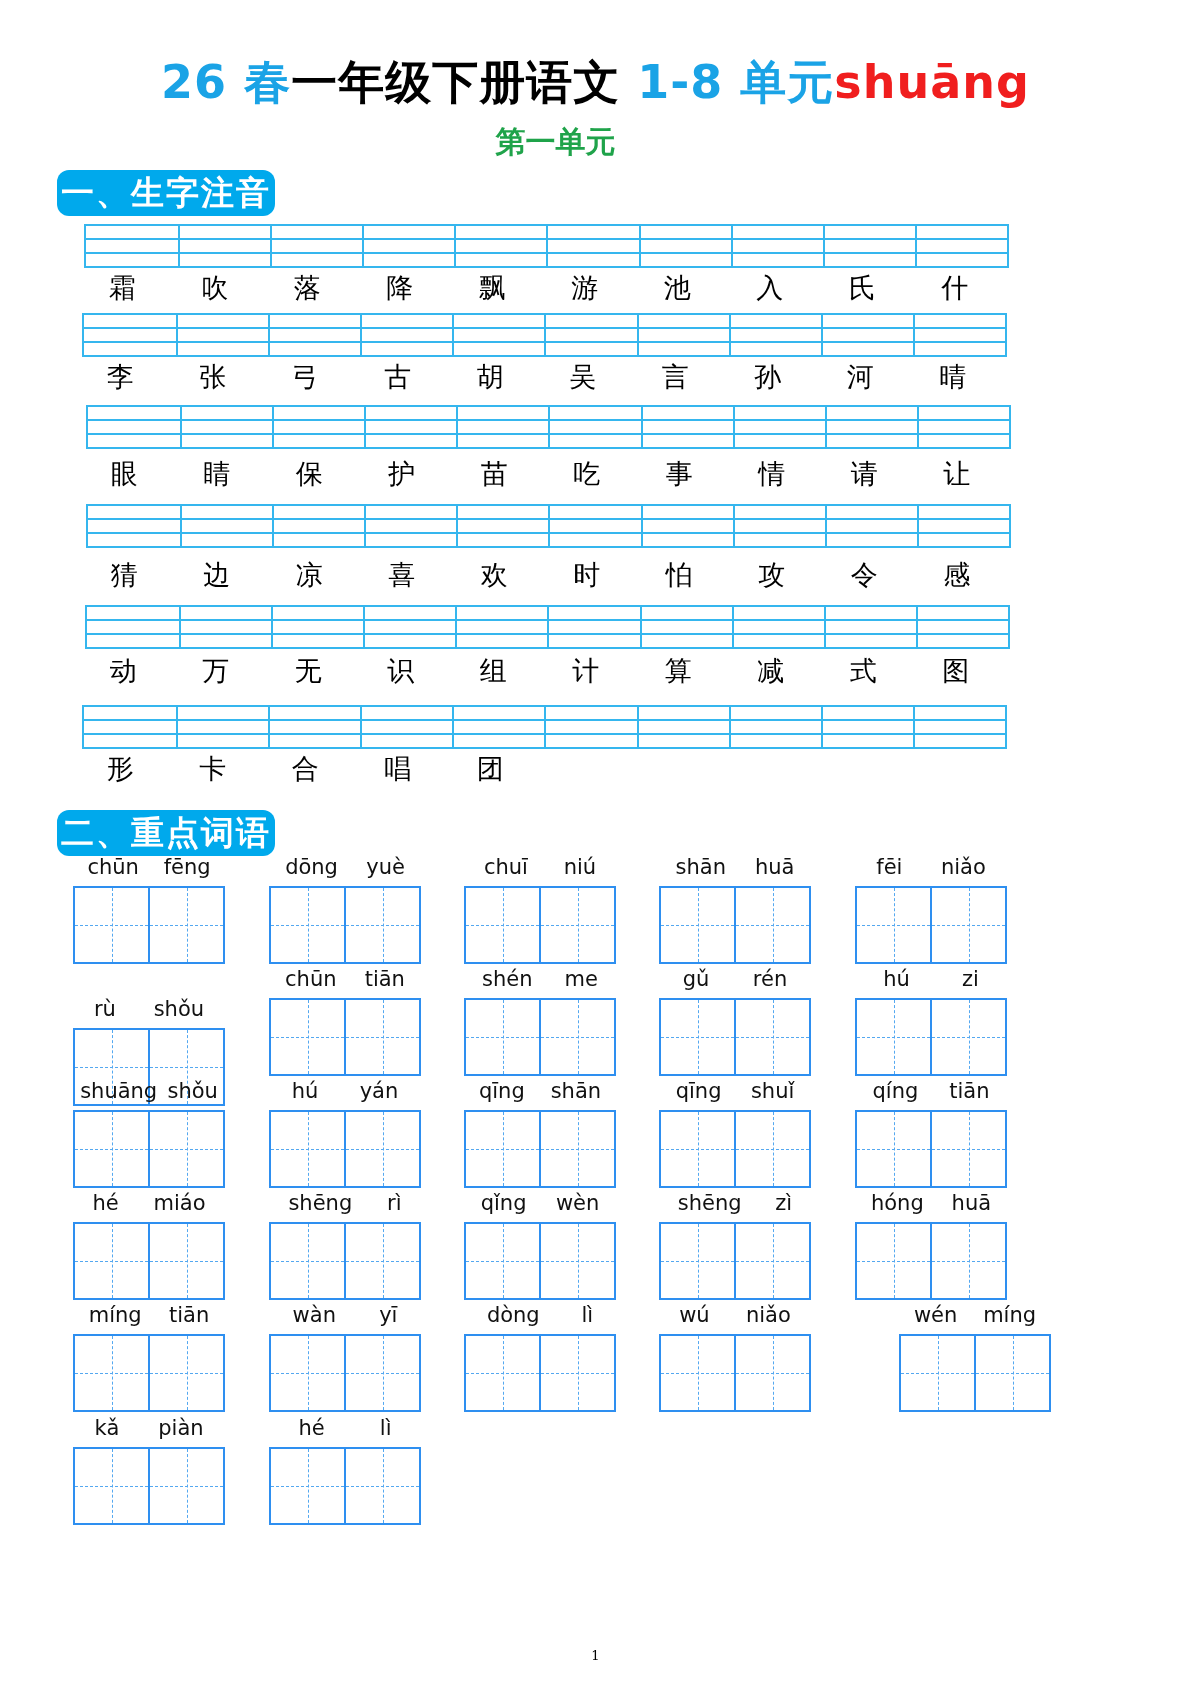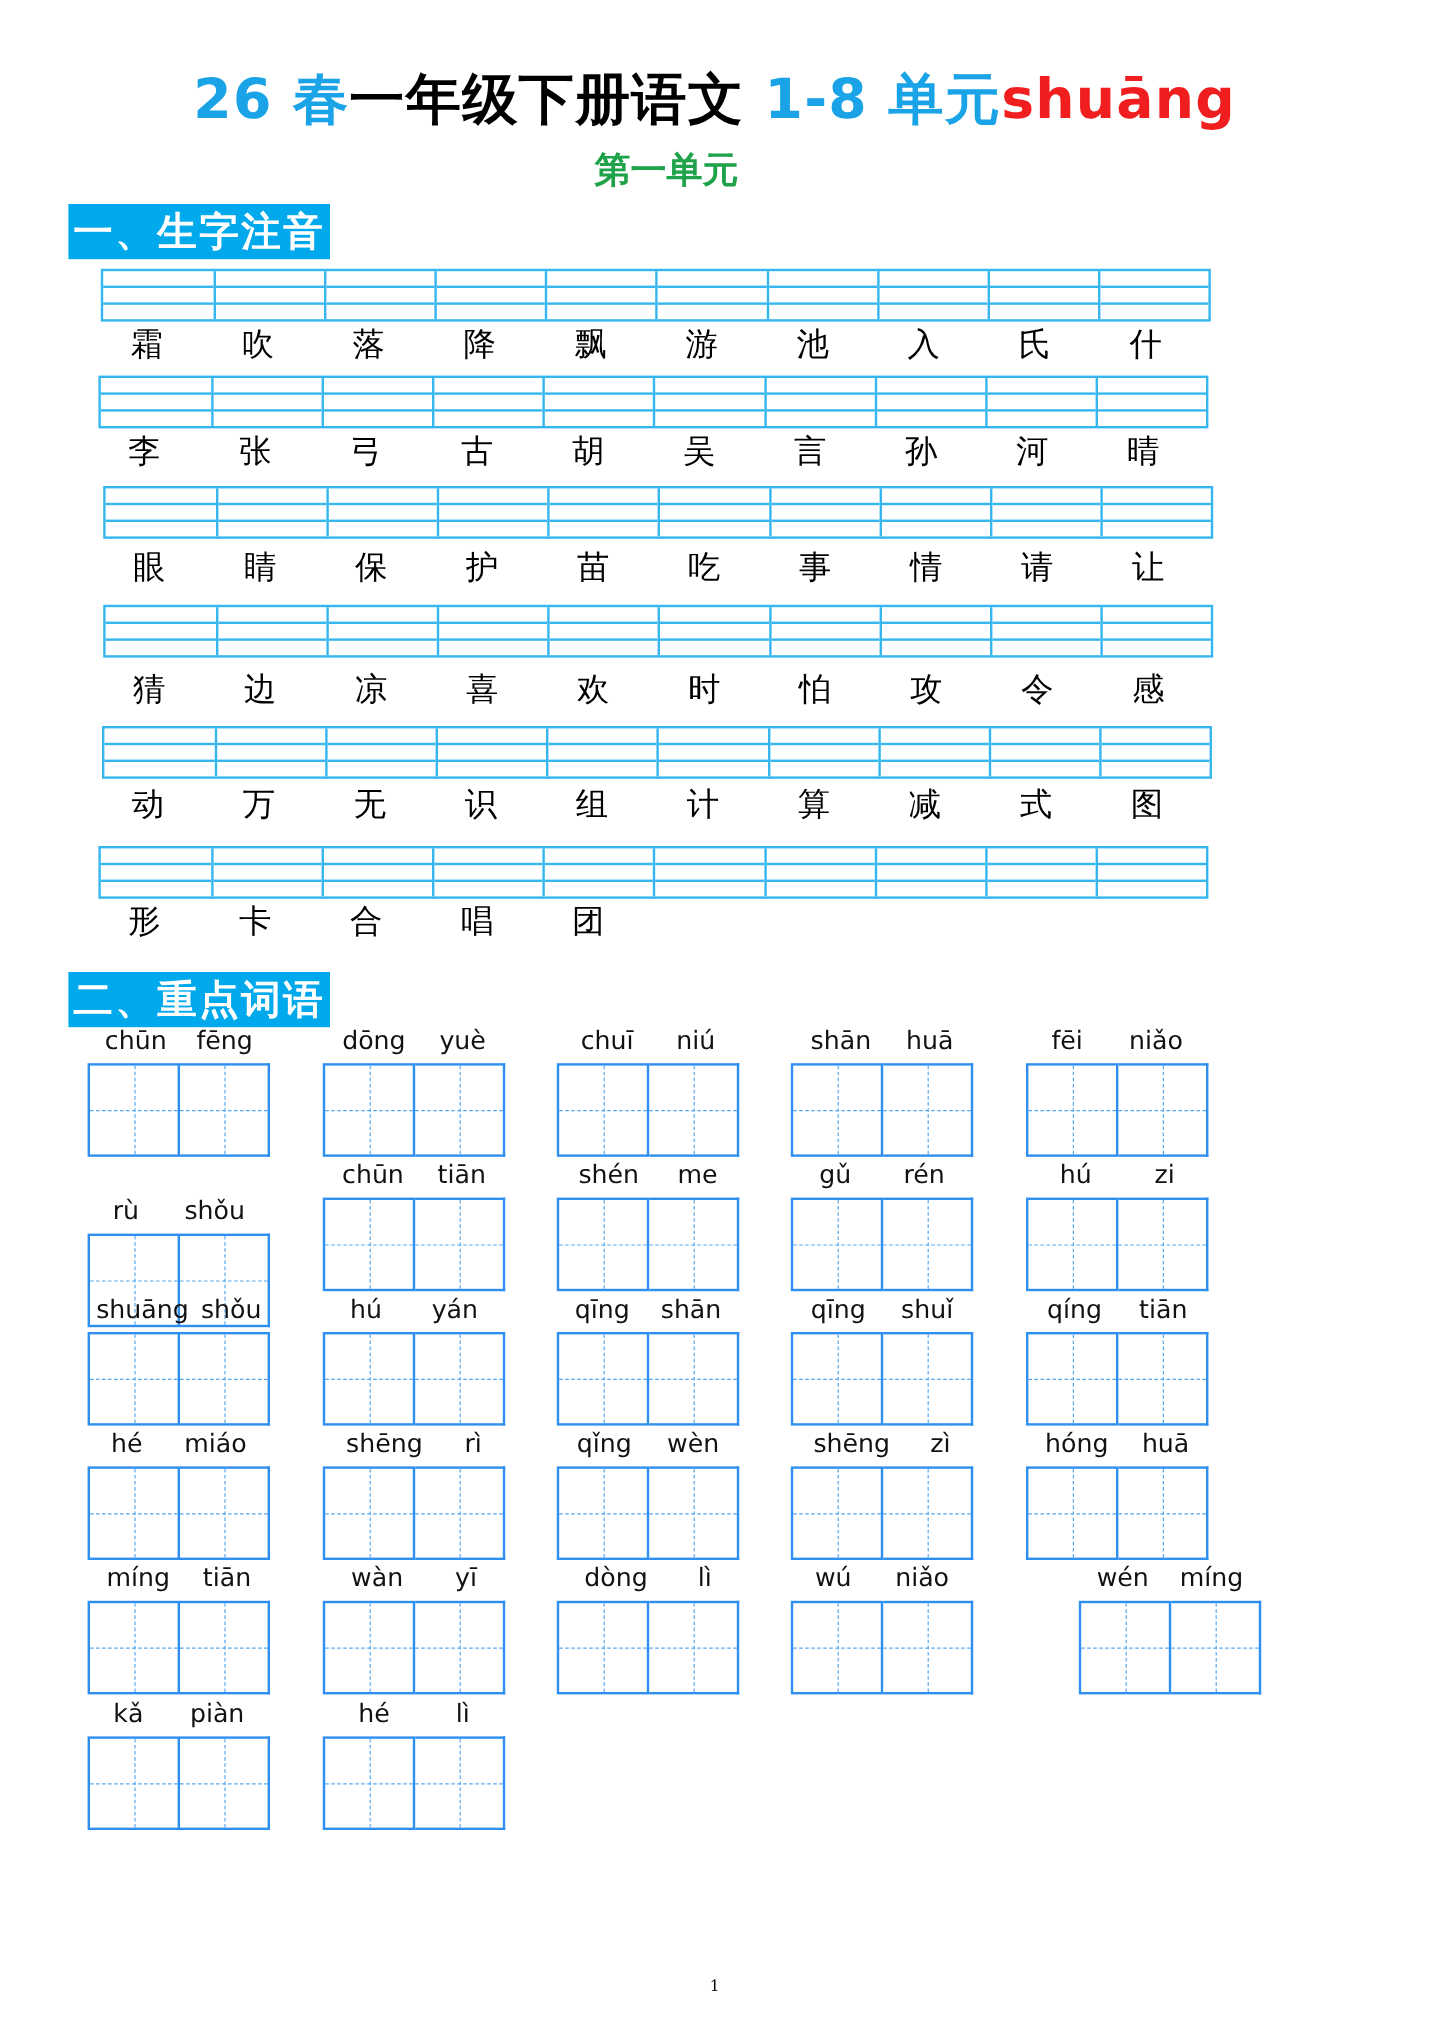--- a/index.html
+++ b/index.html
@@ -7,21 +7,21 @@
          font-family: "DejaVu Sans", sans-serif; color: #000; }
   .title { position: absolute; top: 52px; left: 0; width: 1191px; text-align: center;
            font-size: 46px; font-weight: bold; letter-spacing: 1px; white-space: nowrap; }
   .title .blue { color: #1aa3e6; margin-top: 41px; }
   .title .black { color: #000; }
   .title .red { color: #f01e1e; }
   .subtitle { position: absolute; top: 122px; left: 0; width: 1111px; text-align: center;
               font-size: 30px; font-weight: bold; color: #1fa34a; }
   .section-head { position: absolute; left: 57px; height: 46px; background: #00a9ec; color: #fff;
                   font-family: "DejaVu Serif", serif; font-weight: bold; font-size: 33px;
-                  line-height: 46px; padding: 0 4px; letter-spacing: 2px; }
+                  line-height: 46px; padding: 0 4px; letter-spacing: 2px; border-radius: 12px; }
   .pygrid { position: absolute; display: grid; grid-template-columns: repeat(10, 1fr);
             border: 2px solid #35b6ee; height: 44px; box-sizing: border-box; }
   .pycell { border-left: 2px solid #35b6ee; position: relative; }
   .pycell:first-child { border-left: none; }
   .pycell::before, .pycell::after { content: ""; position: absolute; left: 0; right: 0;
             height: 0; border-top: 2px solid #35b6ee; }
   .pycell::before { top: 12px; }
   .pycell::after { top: 26px; }
   .charrow { position: absolute; display: grid; grid-template-columns: repeat(10, 1fr);
              font-family: "DejaVu Serif", serif; font-size: 27px; text-align: center; height: 40px; line-height: 40px; }

